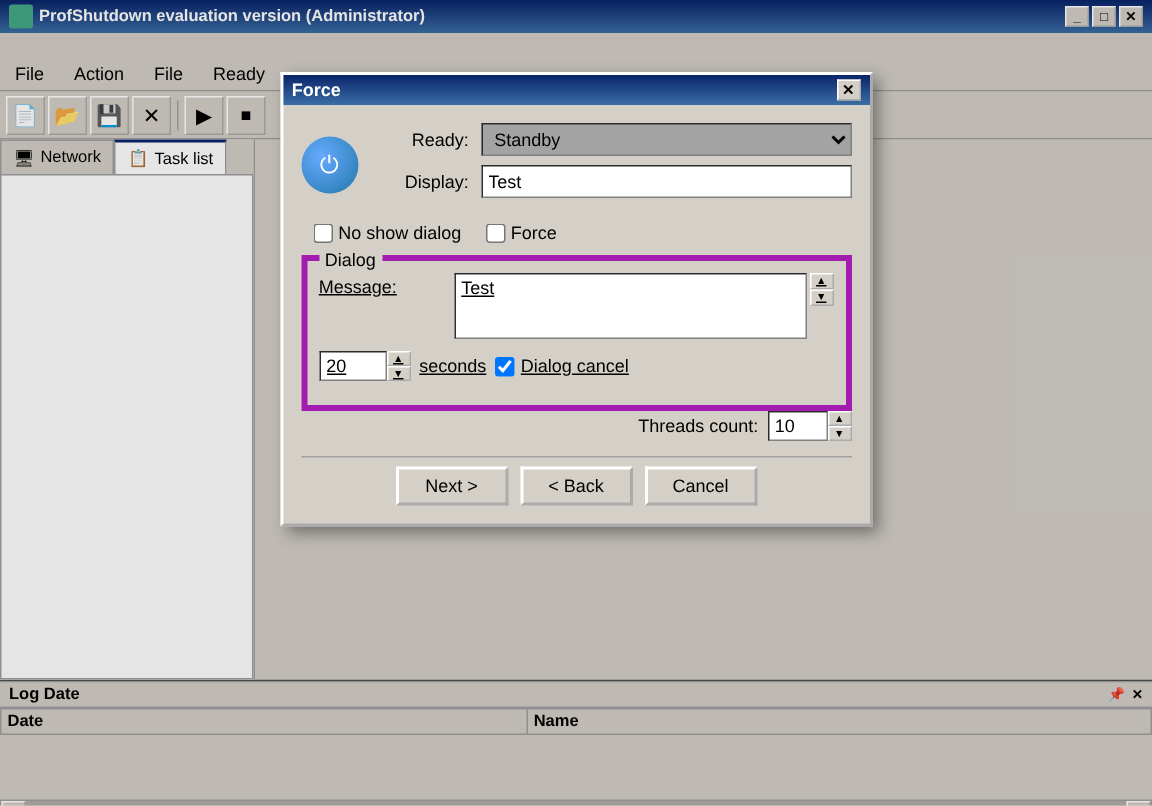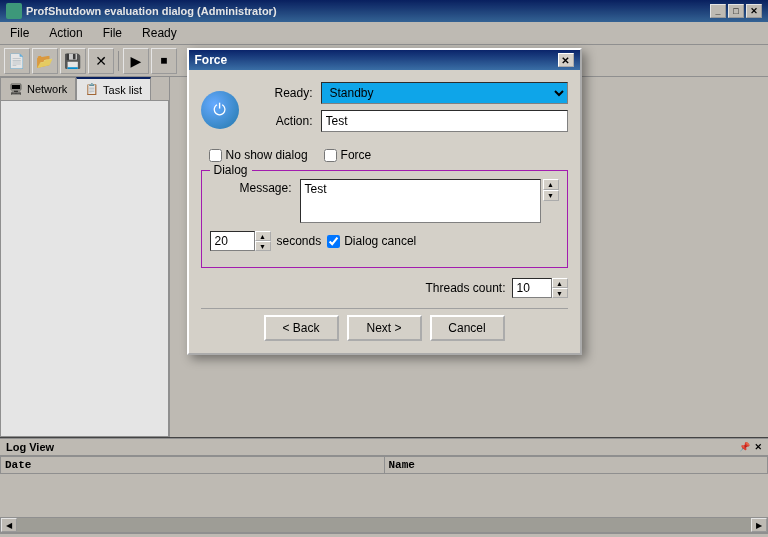--- a/index.html
+++ b/index.html
@@ -62,20 +62,21 @@
       background: #d4d0c8;
       padding: 2px 4px;
       display: flex;
       gap: 8px;
       font-size: 12px;
       border-bottom: 1px solid #a0a0a0;
     }
     .menu-item {
       padding: 2px 6px;
       cursor: pointer;
+      margin-top: 16px;
     }
 
     
     .toolbar {
       background: #d4d0c8;
       padding: 2px 4px;
       display: flex;
       align-items: center;
       gap: 2px;
       border-bottom: 1px solid #a0a0a0;
@@ -164,21 +165,20 @@
       display: flex;
       gap: 4px;
     }
     .log-ctrl-btn {
       font-size: 9px;
       cursor: pointer;
     }
     .log-table {
       width: 100%;
       border-collapse: collapse;
-      font-family: Liberation Mono, monospace;
     }
     .log-table th {
       background: #d4d0c8;
       border: 1px solid #a0a0a0;
       padding: 2px 4px;
       font-size: 11px;
       text-align: left;
     }
 
     
@@ -299,21 +299,21 @@
       font-size: 12px;
     }
     .select-wrapper {
       flex: 1;
       position: relative;
     }
     .select-wrapper select {
       width: 100%;
       height: 22px;
       border: 1px inset #808080;
-      background: #0ea5e9;
+      background: #a3a3a3;
       font-size: 12px;
       padding: 0 4px;
     }
     .field-input {
       flex: 1;
       height: 22px;
       border: 1px inset #808080;
       background: white;
       font-size: 12px;
       padding: 0 4px;
@@ -333,41 +333,40 @@
       gap: 4px;
       font-size: 12px;
     }
     .checkbox-item input[type="checkbox"] {
       width: 13px;
       height: 13px;
     }
 
     
     .group-box {
-      border: 1px solid #a21caf;
+      border: 4px solid #a21caf;
       padding: 8px;
-      margin-bottom: 10px;
       position: relative;
+      text-decoration: underline;
     }
     .group-box-legend {
       position: absolute;
       top: -8px;
       left: 8px;
       background: #d4d0c8;
       padding: 0 4px;
       font-size: 12px;
     }
     .group-row {
       display: flex;
       align-items: flex-start;
       margin-bottom: 8px;
     }
     .group-label {
       width: 90px;
-      text-align: right;
       padding-right: 8px;
       padding-top: 2px;
       font-size: 12px;
     }
     .message-textarea {
       flex: 1;
       height: 44px;
       border: 1px inset #808080;
       background: white;
       font-size: 12px;
@@ -467,21 +466,21 @@
       align-items: center;
       justify-content: center;
     }
   </style>
 </head>
 <body>
 
 <div class="title-bar">
   <div class="title-bar-left">
     <div class="title-bar-icon"></div>
-    <span>ProfShutdown evaluation dialog (Administrator)</span>
+    <span>ProfShutdown evaluation version (Administrator)</span>
   </div>
   <div class="title-bar-controls">
     <button class="title-btn">_</button>
     <button class="title-btn">□</button>
     <button class="title-btn">✕</button>
   </div>
 </div>
 
 <div class="menu-bar">
   <span class="menu-item">File</span>
@@ -514,21 +513,21 @@
       </div>
     </div>
     <div class="left-content"></div>
   </div>
 
   <div class="right-panel"></div>
 </div>
 
 <div class="log-view">
   <div class="log-title">
-    <span>Log View</span>
+    <span>Log Date</span>
     <div class="log-controls">
       <span class="log-ctrl-btn">📌</span>
       <span class="log-ctrl-btn">✕</span>
     </div>
   </div>
   <table class="log-table">
     <thead>
       <tr>
         <th>Date</th>
         <th>Name</th>
@@ -567,21 +566,21 @@
               <select>
                 <option>Standby</option>
                 <option>Shutdown</option>
                 <option>Restart</option>
                 <option>Logoff</option>
                 <option>Hibernate</option>
               </select>
             </div>
           </div>
           <div class="field-row">
-            <span class="field-label">Action:</span>
+            <span class="field-label">Display:</span>
             <input class="field-input" type="text" value="Test" style="">
           </div>
         </div>
       </div>
 
       <div class="checkboxes-row">
         <label class="checkbox-item">
           <input type="checkbox" style="">
           <span>No show dialog</span>
         </label>
@@ -626,20 +625,20 @@
         <div class="spinner-wrapper">
           <input class="threads-input" type="text" value="10" style="">
           <div class="spinner-btns">
             <button>▲</button>
             <button>▼</button>
           </div>
         </div>
       </div>
 
       <div class="dialog-buttons">
+        <button class="dlg-btn">Next &gt;</button>
         <button class="dlg-btn">&lt; Back</button>
-        <button class="dlg-btn">Next &gt;</button>
         <button class="dlg-btn">Cancel</button>
       </div>
 
     </div>
   </div>
 </div>
 
 </body></html>

